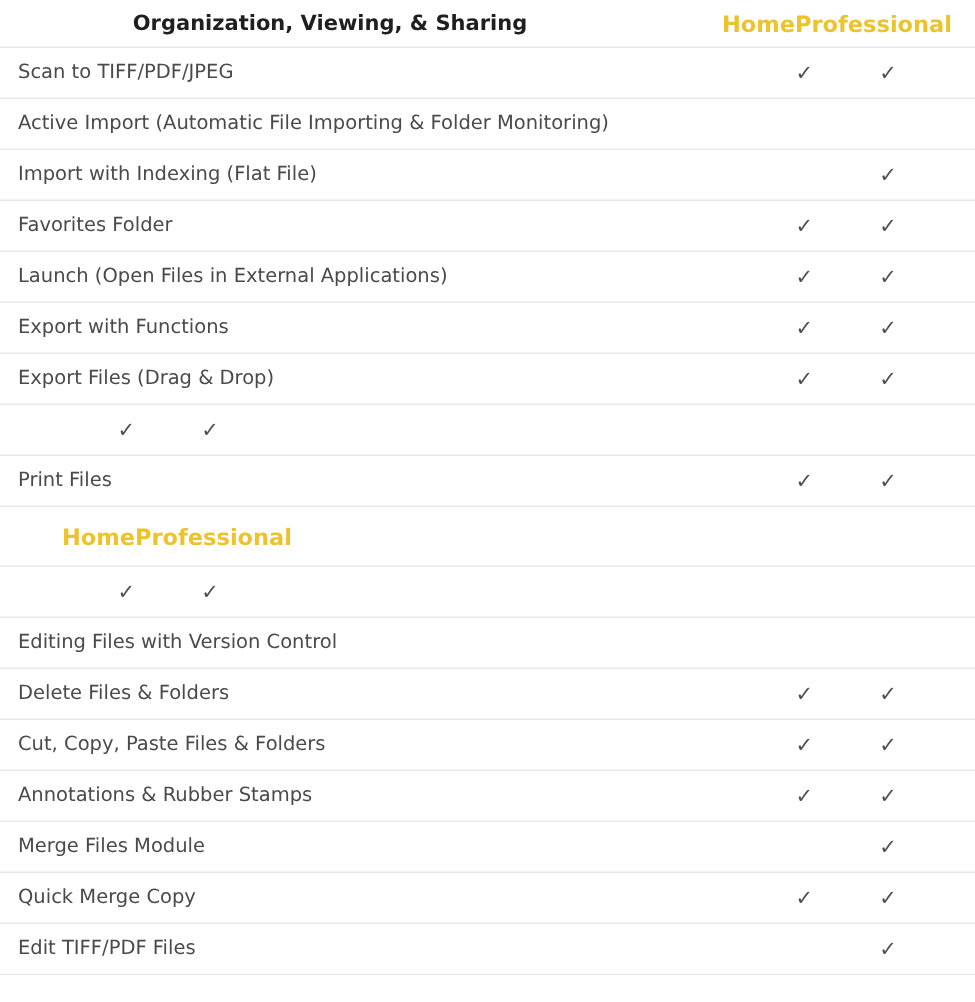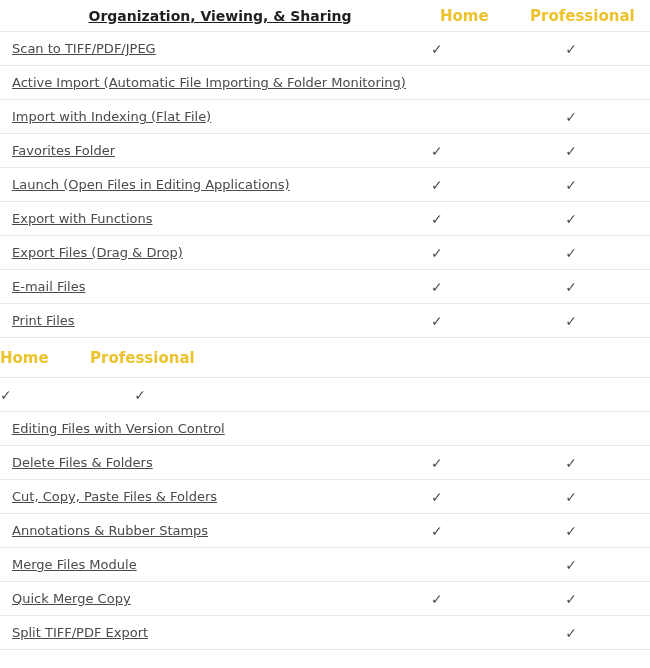--- a/index.html
+++ b/index.html
@@ -34,41 +34,40 @@
     border-top: none;
   }
   .section:nth-child(2) .section-header {
     border-top: 1px solid var(--divider);
   }
   .row {
     display: flex;
     align-items: center;
     height: 34px;
     border-top: 1px solid var(--divider);
-    padding-right: 29px;
+    padding-right: 8px;
     background: #fff;
   }
   .cell-feature {
     flex: 1;
     padding-left: 12px;
     font-size: 13px;
     color: var(--feature-text);
     white-space: nowrap;
     overflow: hidden;
-    text-decoration: underline;
   }
   .section-title {
     flex: 1;
     text-align: center;
     font-size: 14px;
     font-weight: bold;
     color: var(--title-text);
     padding-left: 0;
   }
-  .cell-home  { width: 90px;  text-align: left; }
+  .cell-home  { width: 90px;  text-align: right; }
   .cell-pro   { width: 100px; text-align: center; }
   .col-head {
     color: var(--accent);
     font-size: 15px;
     font-weight: bold;
   }
   .check {
     color: var(--check);
     font-size: 14px;
     line-height: 1;
@@ -103,39 +102,38 @@
     <div class="cell-pro check check-pro">✓</div>
   </div>
 
   <div class="row">
     <div class="cell-feature">Favorites Folder</div>
     <div class="cell-home check check-home">✓</div>
     <div class="cell-pro check check-pro">✓</div>
   </div>
 
   <div class="row">
-    <div class="cell-feature">Launch (Open Files in Editing Applications)</div>
+    <div class="cell-feature">Launch (Open Files in External Applications)</div>
     <div class="cell-home check check-home">✓</div>
     <div class="cell-pro check check-pro">✓</div>
   </div>
 
   <div class="row">
     <div class="cell-feature">Export with Functions</div>
     <div class="cell-home check check-home">✓</div>
     <div class="cell-pro check check-pro">✓</div>
   </div>
 
   <div class="row">
     <div class="cell-feature">Export Files (Drag &amp; Drop)</div>
     <div class="cell-home check check-home">✓</div>
     <div class="cell-pro check check-pro">✓</div>
   </div>
 
   <div class="row">
-    <div class="cell-feature">E-mail Files</div>
     <div class="cell-home check check-home">✓</div>
     <div class="cell-pro check check-pro">✓</div>
   </div>
 
   <div class="row">
     <div class="cell-feature">Print Files</div>
     <div class="cell-home check check-home">✓</div>
     <div class="cell-pro check check-pro">✓</div>
   </div>
 </div>
@@ -182,19 +180,19 @@
     <div class="cell-pro check check-pro">✓</div>
   </div>
 
   <div class="row">
     <div class="cell-feature">Quick Merge Copy</div>
     <div class="cell-home check check-home">✓</div>
     <div class="cell-pro check check-pro">✓</div>
   </div>
 
   <div class="row">
-    <div class="cell-feature">Split TIFF/PDF Export</div>
+    <div class="cell-feature">Edit TIFF/PDF Files</div>
     <div class="cell-home check check-home"></div>
     <div class="cell-pro check check-pro">✓</div>
   </div>
 </div>
   </div>
 </div>
 
 </body></html>

